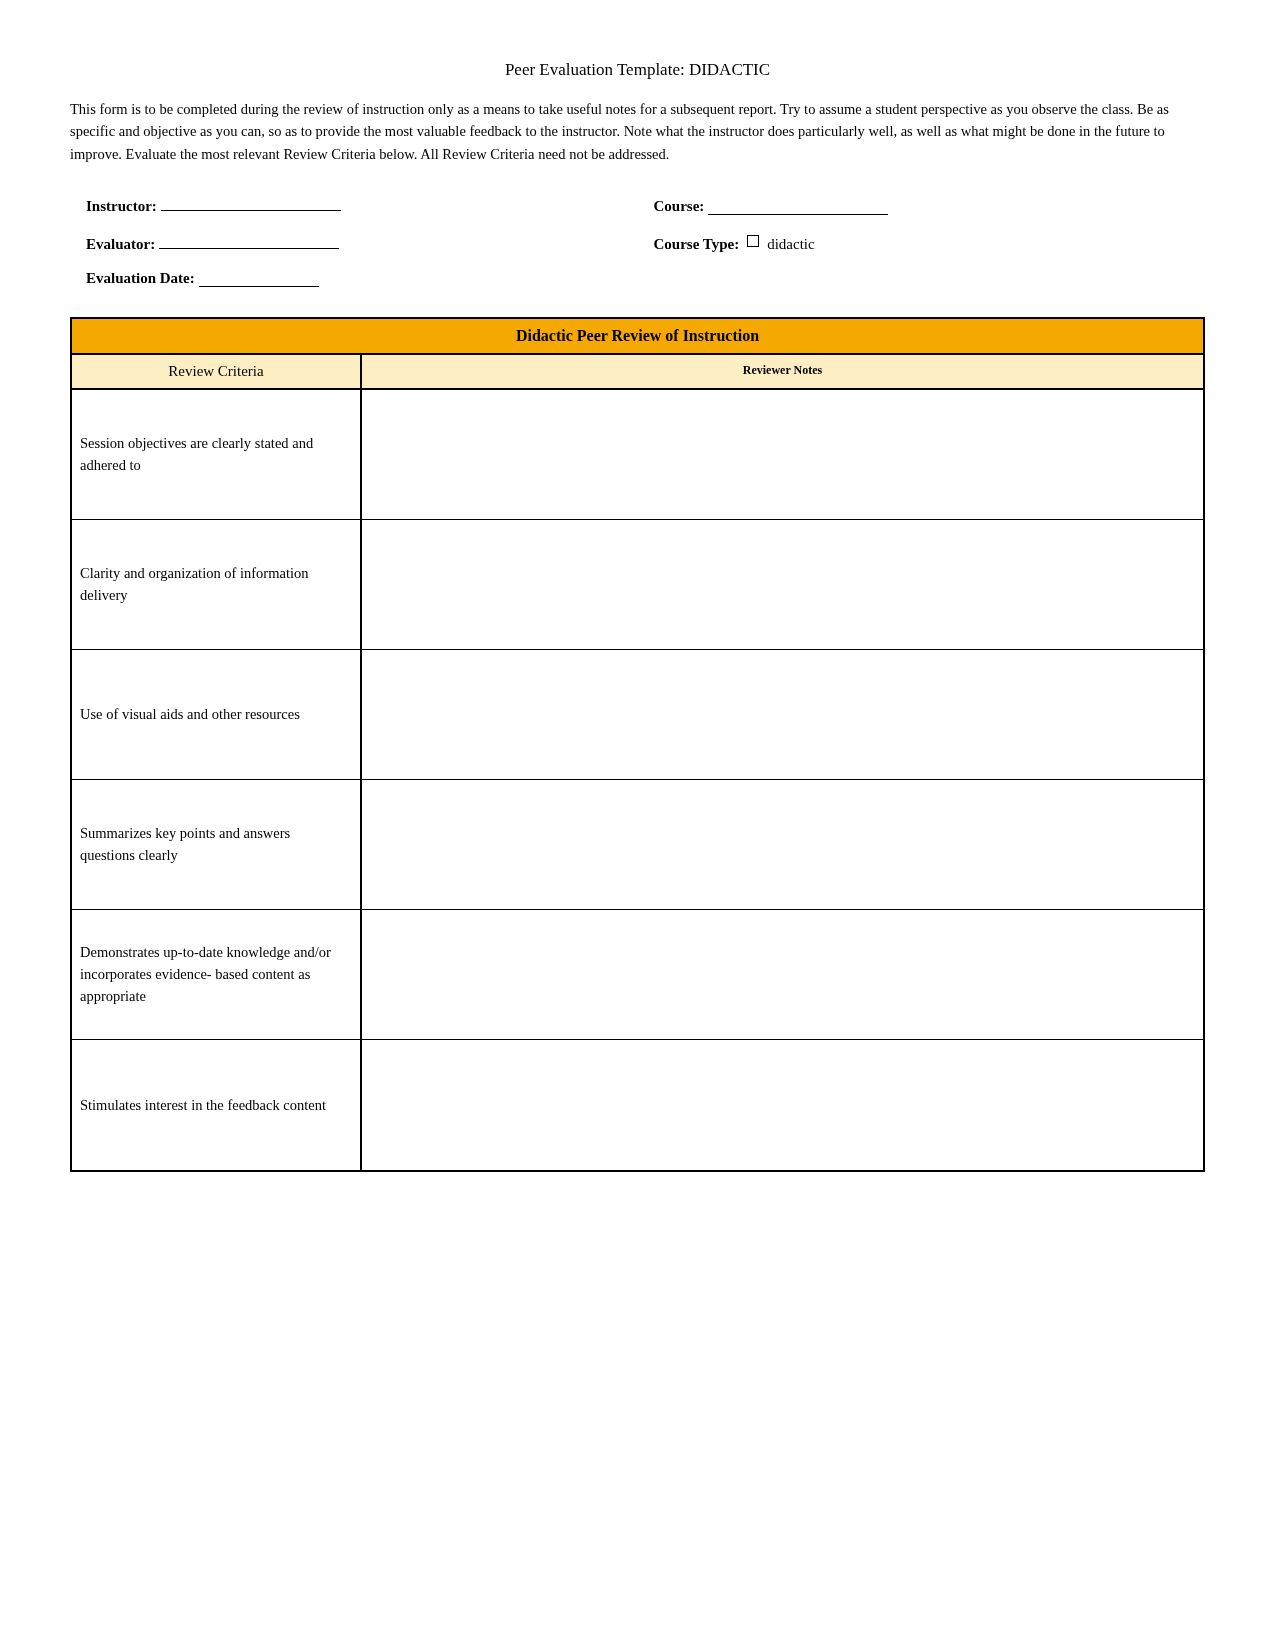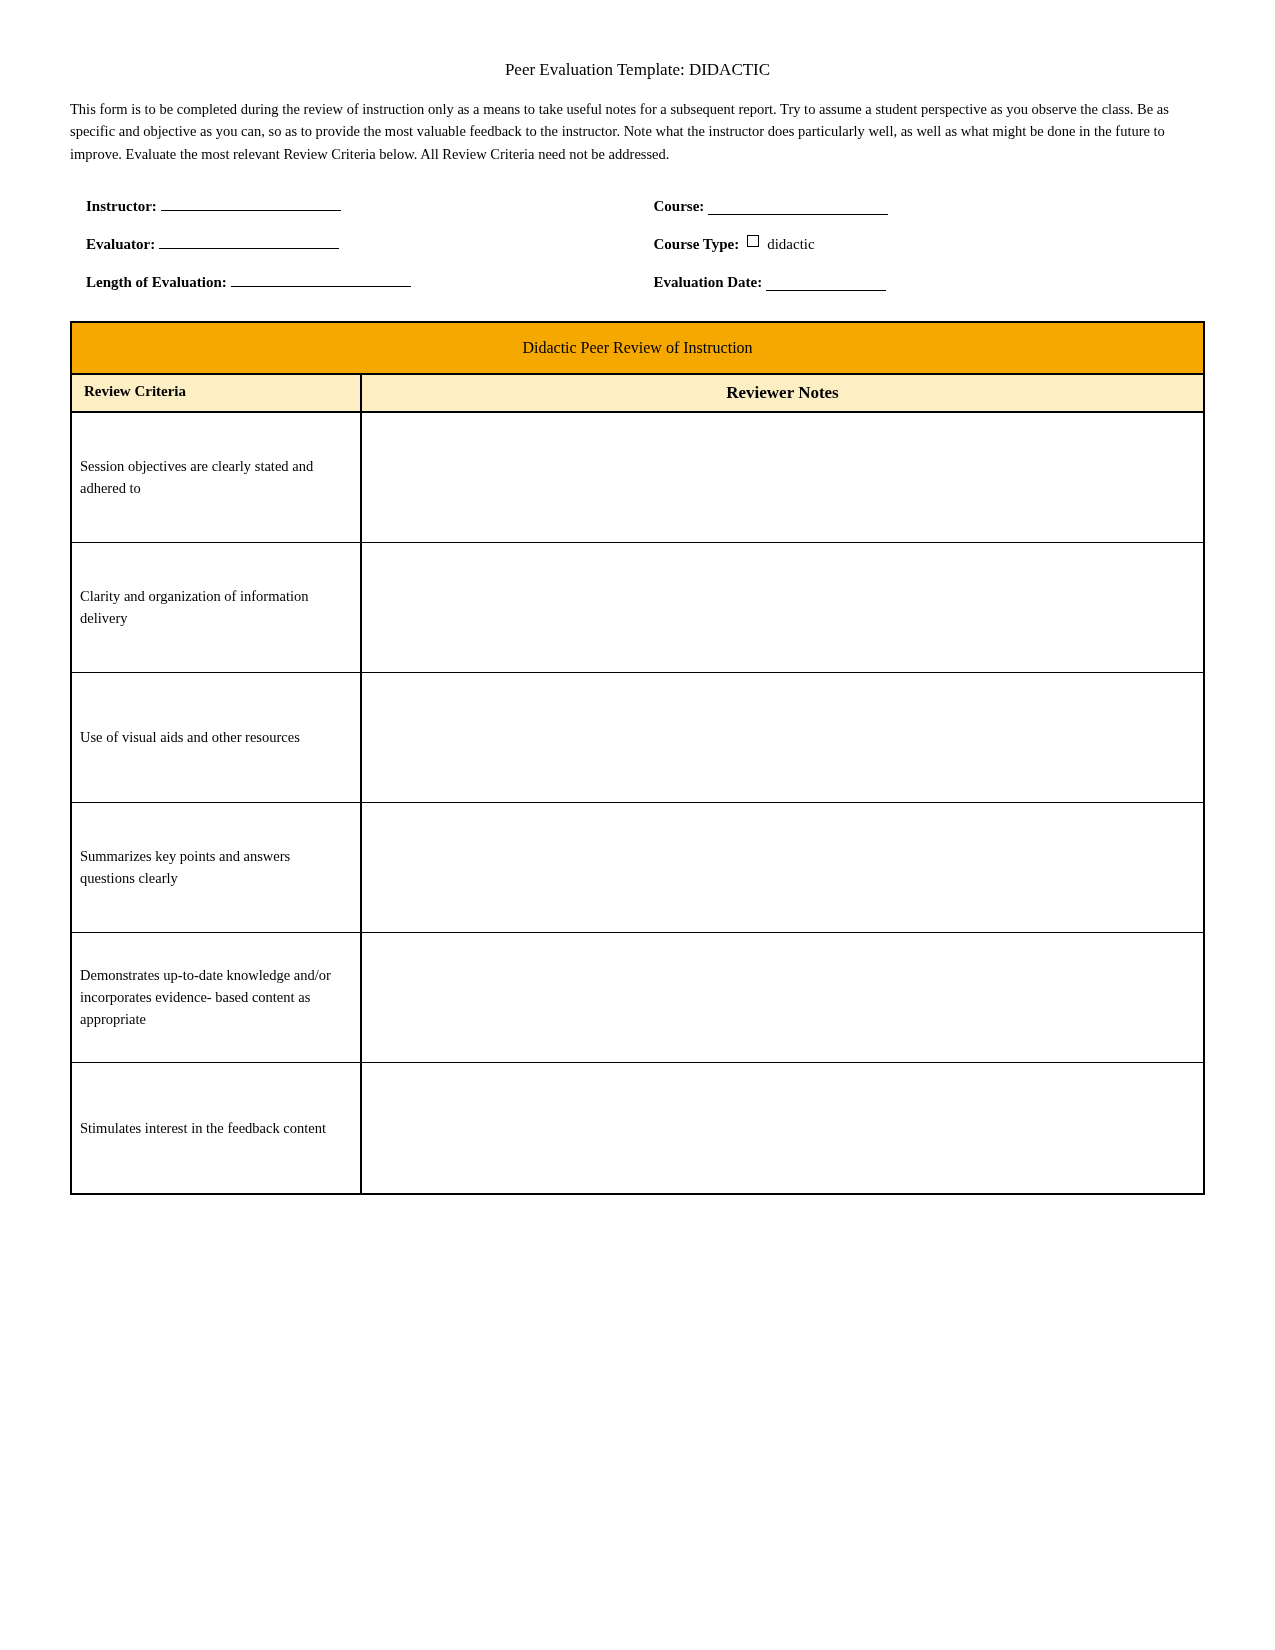--- a/index.html
+++ b/index.html
@@ -69,46 +69,47 @@
     }
 
     .table-section {
       margin-top: 30px;
       border: 2px solid #000;
     }
 
     .table-header-gold {
       background-color: #F5A800;
       text-align: center;
-      font-weight: normal;
+      font-weight: bold;
       font-size: 16px;
-      padding: 16px 10px;
+      padding: 8px 10px;
       color: #000;
       border-bottom: 2px solid #000;
     }
 
     .table-col-headers {
       display: flex;
       background-color: #FDEFC3;
       border-bottom: 2px solid #000;
     }
 
     .col-header-criteria {
       width: 290px;
       min-width: 290px;
-      font-weight: bold;
+      font-weight: normal;
       font-size: 15px;
       padding: 8px 12px;
       border-right: 2px solid #000;
+      text-align: center;
     }
 
     .col-header-notes {
       flex: 1;
       font-weight: bold;
-      font-size: 17px;
+      font-size: 12px;
       padding: 8px 12px;
       text-align: center;
     }
 
     .table-row {
       display: flex;
       border-bottom: 1px solid #000;
       min-height: 130px;
     }
 
@@ -166,24 +167,20 @@
       <span class="field-label">Evaluator:</span>
       <span class="field-line"></span>
     </div>
     <div class="field-col-right" style="align-items:flex-start;">
       <span class="field-label">Course Type:</span>
       <span class="checkbox-inline" style="margin-left:8px;"></span>
       <span style="font-size:15px; margin-left:4px;">didactic</span>
     </div>
   </div>
   <div class="fields-row">
-    <div class="field-col-left">
-      <span class="field-label">Length of Evaluation:</span>
-      <span class="field-line"></span>
-    </div>
     <div class="field-col-right">
       <span class="field-label">Evaluation Date:</span>
       <span class="field-line" style="min-width:120px;"></span>
     </div>
   </div>
 </div>
 
 <div class="table-section">
   <div class="table-header-gold">Didactic Peer Review of Instruction</div>
   <div class="table-col-headers">

